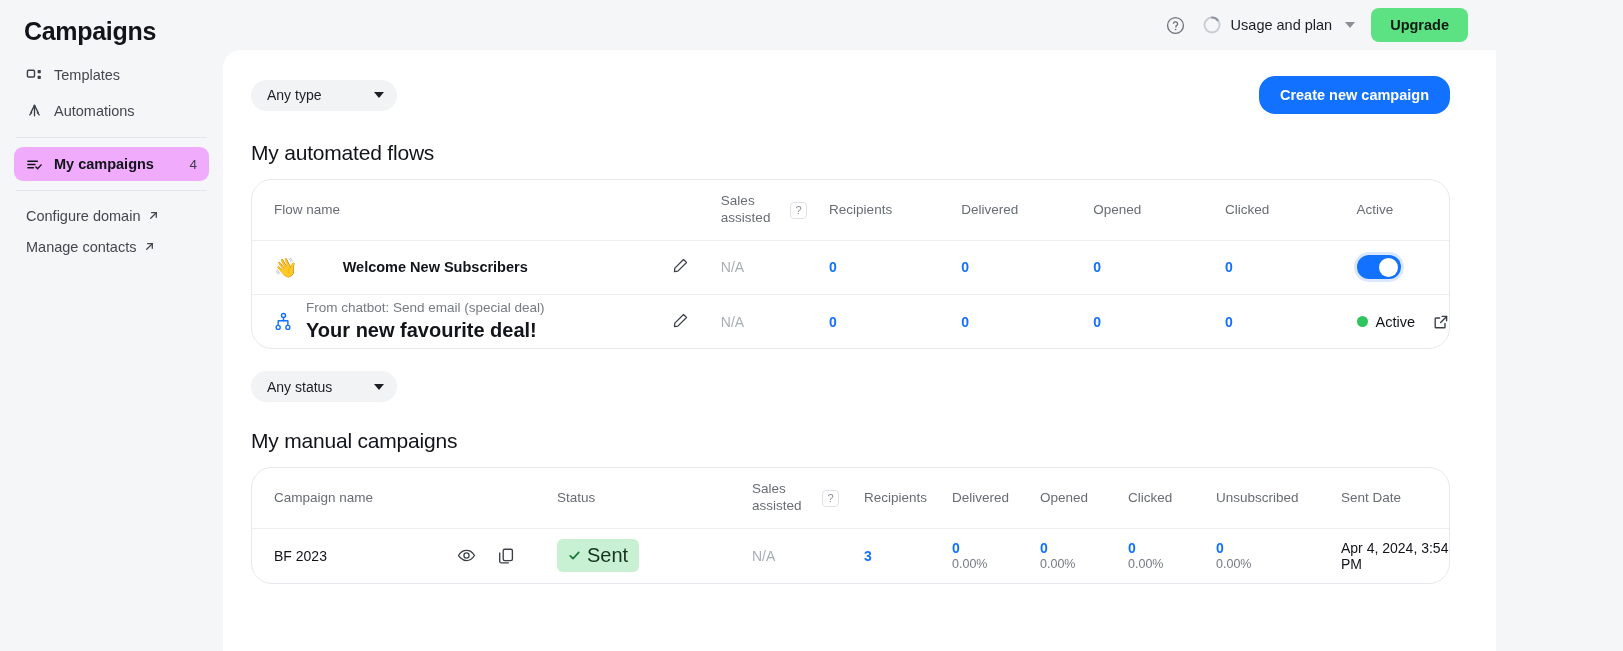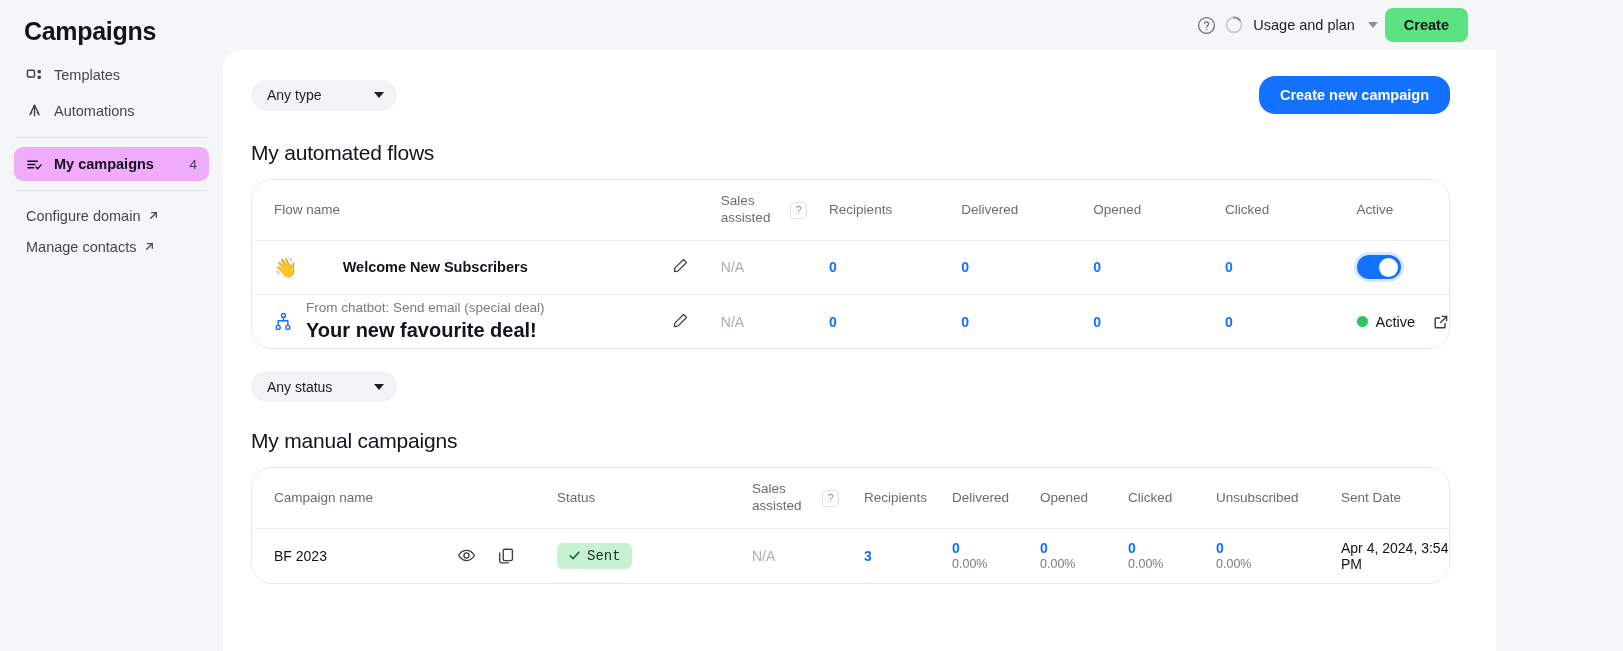--- a/index.html
+++ b/index.html
@@ -45,21 +45,21 @@
     font-size: 14.5px; cursor: pointer;
   }
   .ico { display: inline-flex; align-items: center; justify-content: center; flex: 0 0 auto; }
 
   
   .right { flex: 1; position: relative; height: 651px; }
 
   .topbar {
     position: absolute; top: 0; left: 0; right: 0; height: 50px;
     display: flex; align-items: center; justify-content: flex-end;
-    gap: 7px; padding-right: 28px;
+    gap: 16px; padding-right: 28px;
   }
   .help-icon { cursor: pointer; }
   .usage {
     display: flex; align-items: center; gap: 9px;
     cursor: pointer; color: #1c1f26; font-size: 14.5px;
   }
   .caret {
     width: 0; height: 0; border-left: 5px solid transparent;
     border-right: 5px solid transparent; border-top: 6px solid #8a8f98;
     margin-left: 4px;
@@ -138,21 +138,21 @@
     position: absolute; top: 2.5px; right: 2.5px;
     width: 19px; height: 19px; border-radius: 50%; background: #fff;
   }
   .active-cell { display: flex; align-items: center; gap: 8px; }
   .dot { width: 11px; height: 11px; border-radius: 50%; background: #2fc45d; }
   .active-txt { font-size: 14.5px; color: #12141a; }
 
   .badge-sent {
     display: inline-flex; align-items: center; gap: 6px;
     background: #c8f0d2; color: #14341f; border-radius: 6px;
-    padding: 5px 11px; font-size: 14px; font-weight: 500; font-family: Liberation Mono, monospace;
+    padding: 5px 11px; font-size: 20px; font-weight: 500;
   }
   .row-icons { display: flex; align-items: center; gap: 21px; }
   .row-icons span { cursor: pointer; }
   .date-cell { font-size: 14px; color: #12141a; }
 </style>
 </head>
 <body>
 
 <div class="app">
 
@@ -240,21 +240,21 @@
         <span class="ico">
           <svg width="20" height="20" viewBox="0 0 22 22" fill="none">
             <circle cx="11" cy="11" r="8.2" stroke="#c9ced6" stroke-width="2.1"></circle>
             <path d="M11 2.8 a8.2 8.2 0 0 1 6.4 3.1" stroke="#8e949d" stroke-width="2.1" stroke-linecap="round"></path>
           </svg>
         </span>
         <span>Usage and plan</span>
         <span class="caret"></span>
       </div>
 
-      <button class="upgrade-btn">Create</button>
+      <button class="upgrade-btn">Upgrade</button>
     </div>
 
     <div class="panel">
 
       <div class="filter-row">
         <div class="pill">
           <span>Any type</span>
           <span class="caret"></span>
         </div>
         <button class="create-btn">Create new campaign</button>

